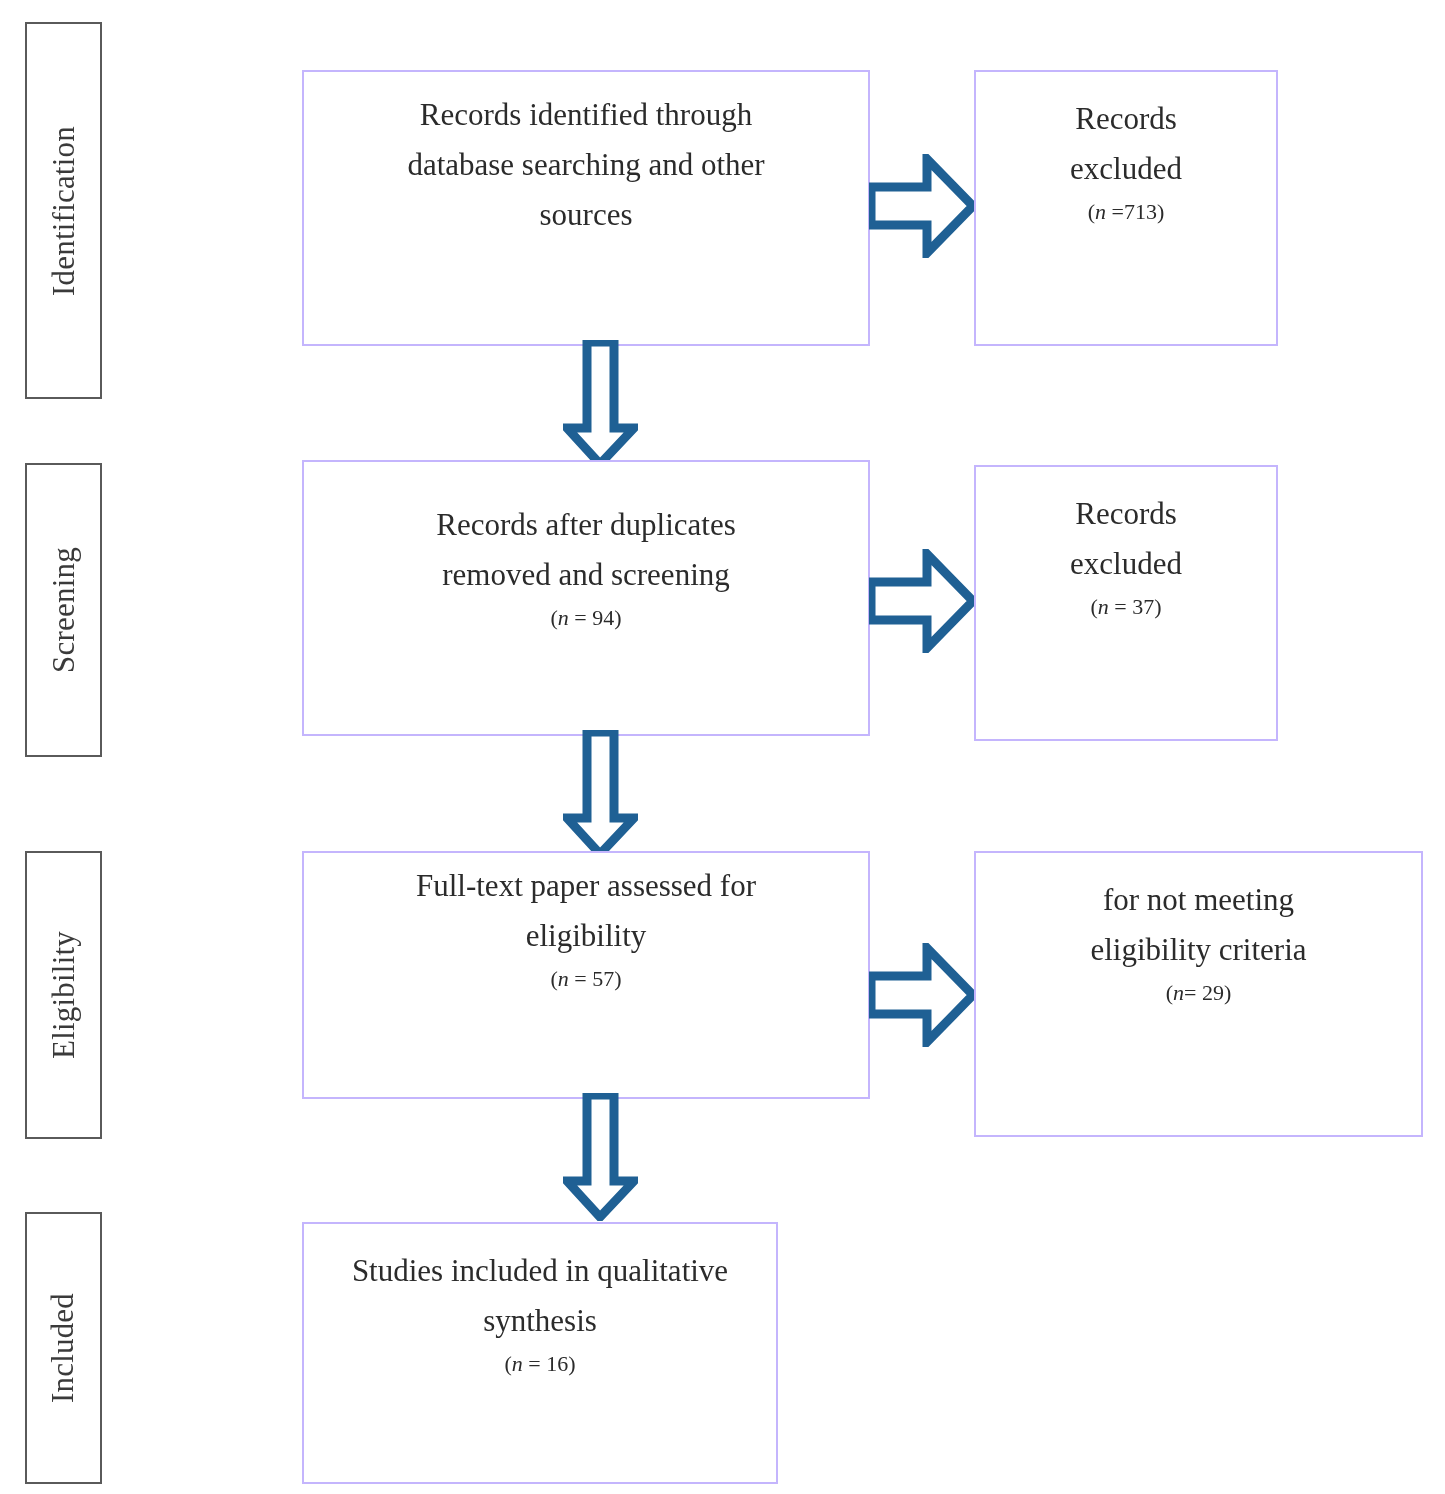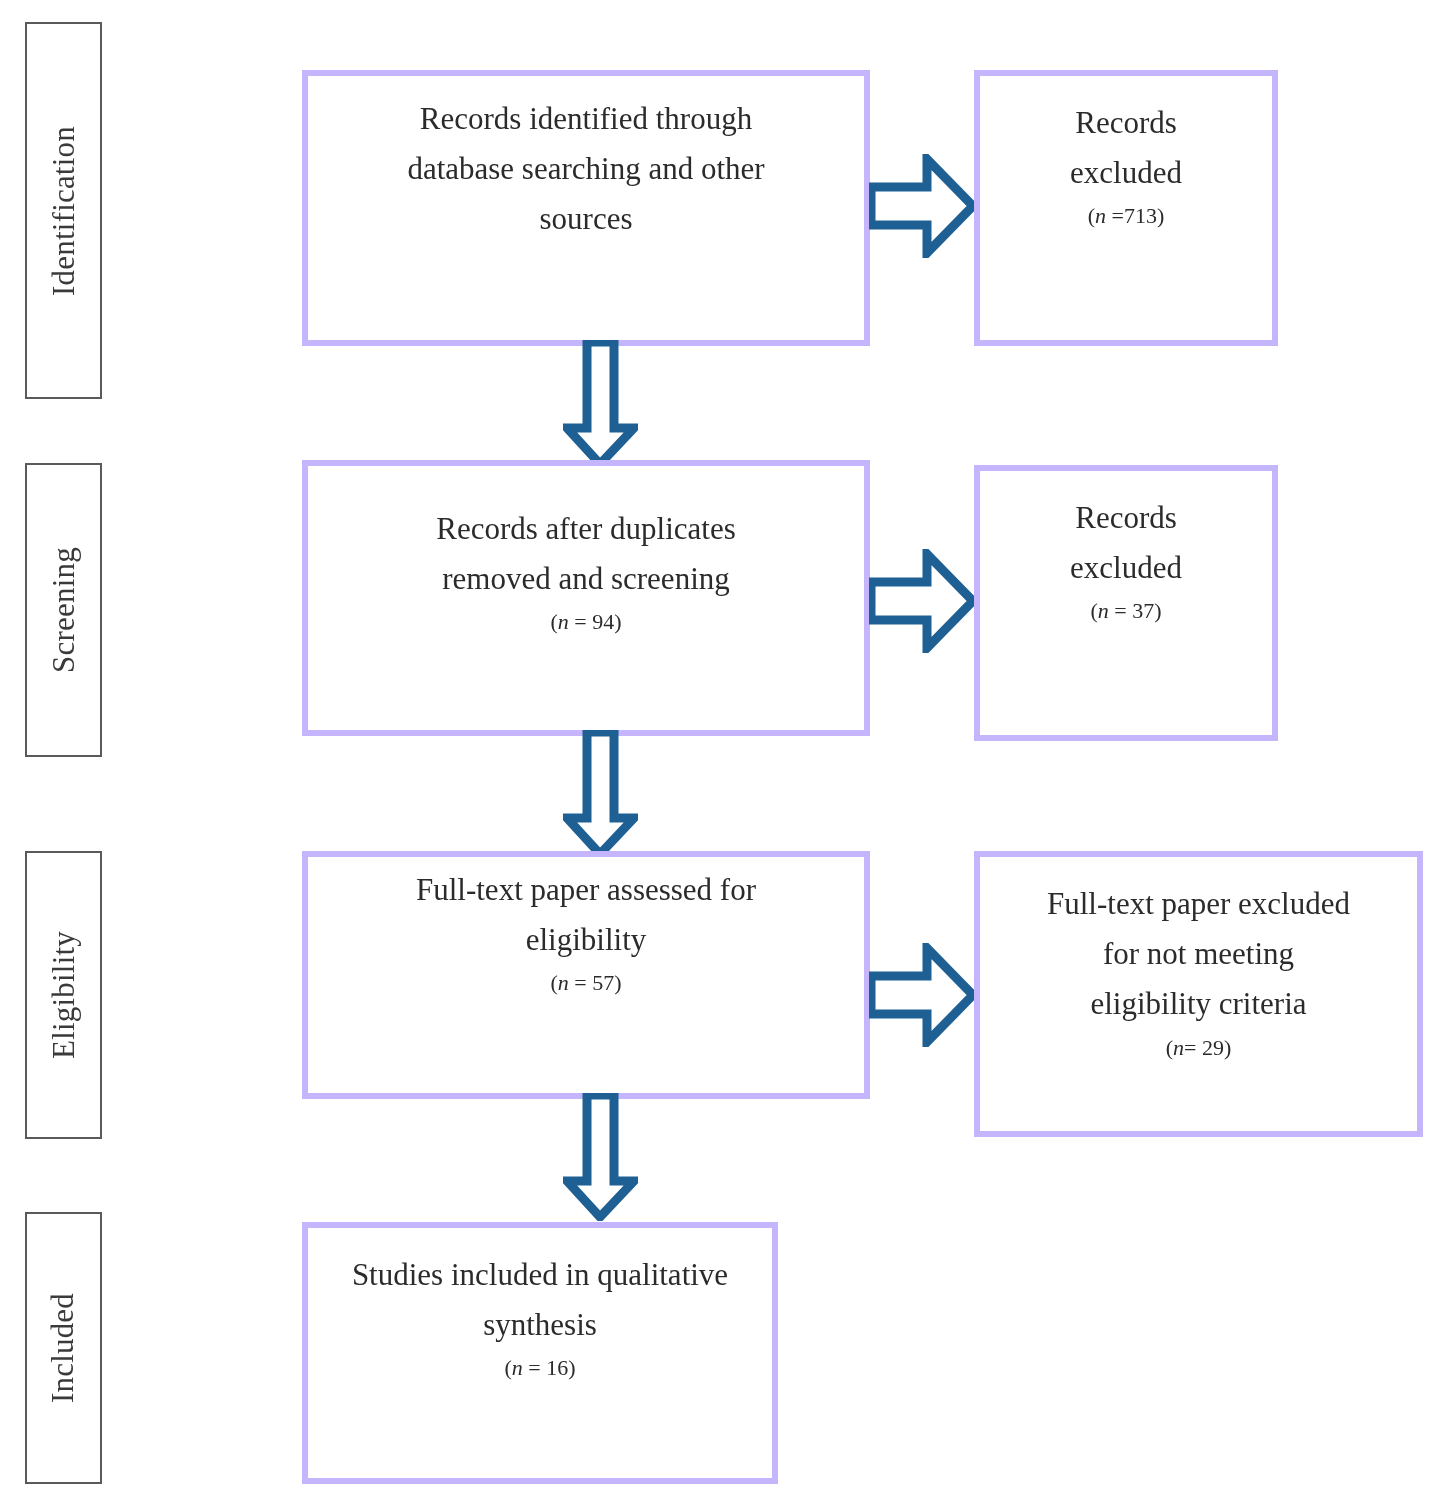--- a/index.html
+++ b/index.html
@@ -34,21 +34,21 @@
     white-space: nowrap;
     font-size: 31px;
     letter-spacing: 0.2px;
     color: #3a3a3a;
     font-family: "Liberation Serif", "DejaVu Serif", serif;
   }
 
   
   .flow-box {
     position: absolute;
-    border: 6px solid #c4b5fd;
+    border: 2px solid #c4b5fd;
     background: #ffffff;
     box-sizing: border-box;
     display: flex;
     flex-direction: column;
     align-items: center;
     justify-content: flex-start;
     text-align: center;
     padding-top: 14px;
   }
   .flow-box .line {
@@ -147,21 +147,20 @@
     <span class="line count"><span>(</span><span class="italic-n">n</span><span> = 57)</span></span>
   </div>
 
   <div class="arrow" style="left:869px; top:943px; width:107px; height:104px;">
     <svg width="107" height="104" viewBox="0 0 107 104">
       <polygon points="2,33 58,33 58,5 104,52 58,99 58,71 2,71" fill="#ffffff" stroke="#1F6094" stroke-width="9" stroke-linejoin="miter"></polygon>
     </svg>
   </div>
 
   <div class="flow-box" style="left:974px; top:851px; width:449px; height:286px; padding-top:22px;">
-    <span class="line">Full-text paper excluded</span>
     <span class="line">for not meeting</span>
     <span class="line">eligibility  criteria</span>
     <span class="line count"><span>(</span><span class="italic-n">n</span><span>= 29)</span></span>
   </div>
 
   <div class="arrow" style="left:563px; top:1093px; width:75px; height:128px;">
     <svg width="75" height="128" viewBox="0 0 75 128">
       <polygon points="24,2 51,2 51,88 71,88 37,124 4,88 24,88" fill="#ffffff" stroke="#1F6094" stroke-width="9" stroke-linejoin="miter"></polygon>
     </svg>
   </div>

